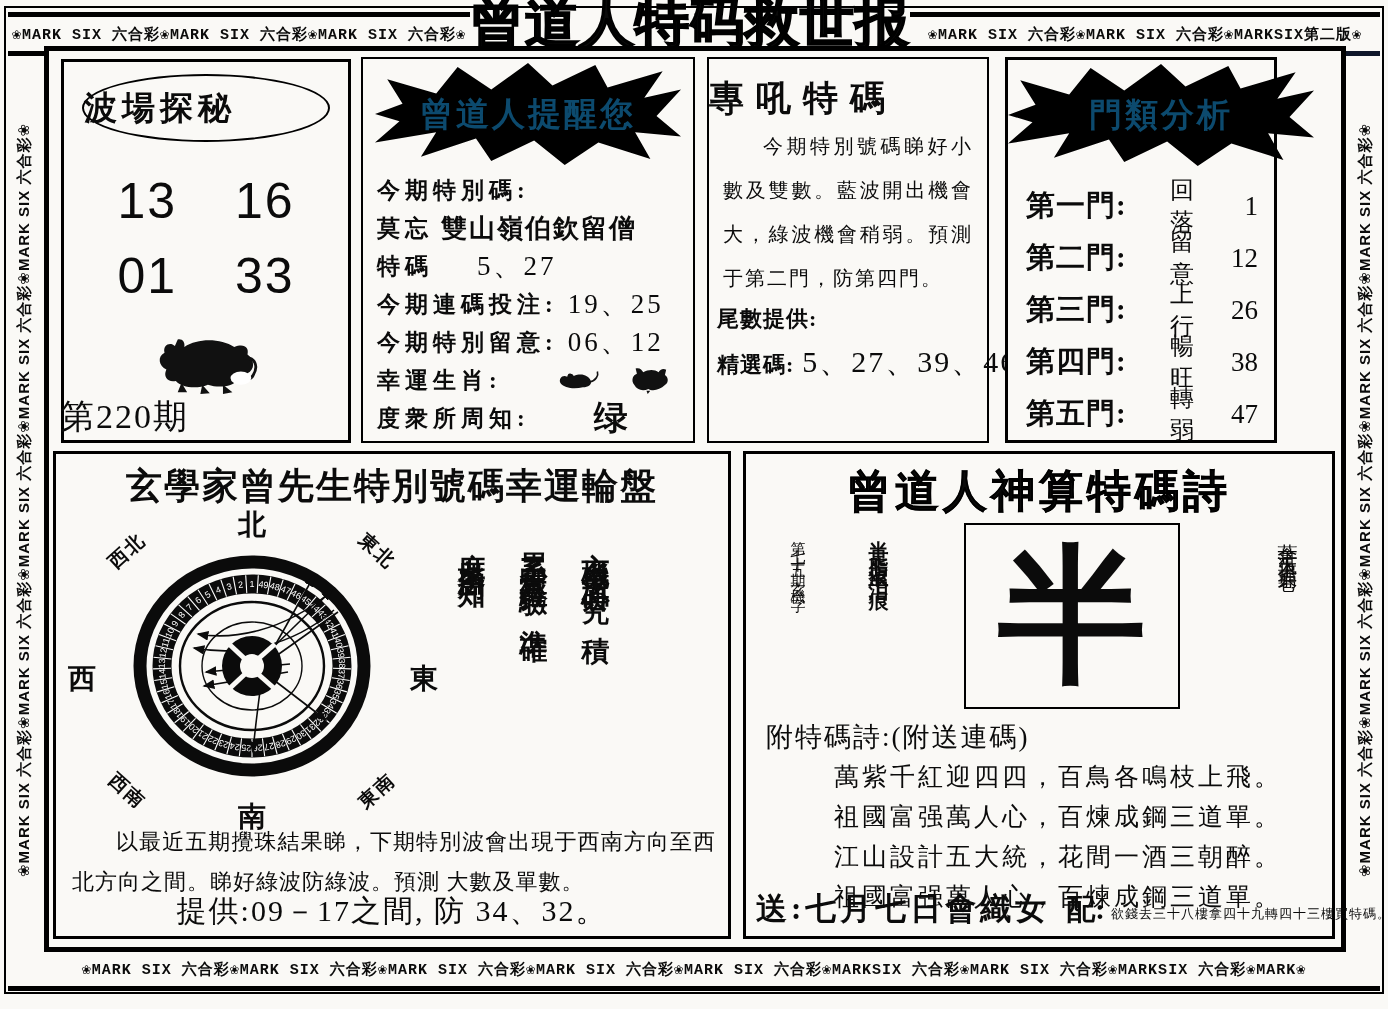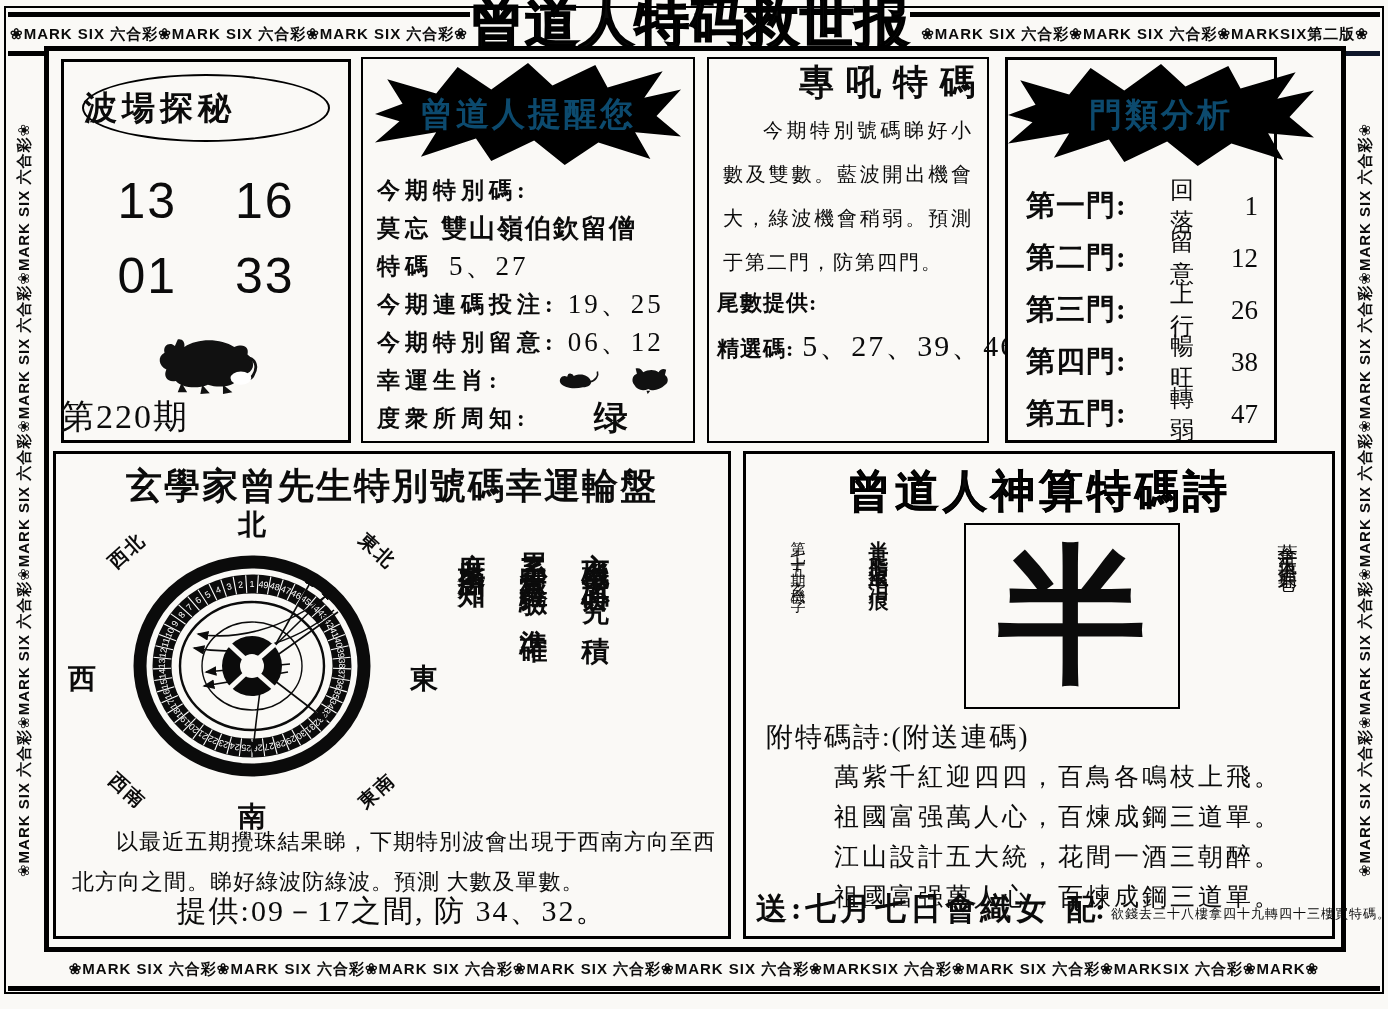--- a/index.html
+++ b/index.html
@@ -2,21 +2,21 @@
 <html><head>
 <meta charset="utf-8">
 <style>
   html,body{margin:0;padding:0;background:#eceae6;}
   .page{position:relative;width:1388px;height:1009px;background:#faf9f6;color:#0b0b0b;
         font-family:"Liberation Serif","DejaVu Serif",serif;overflow:hidden;}
   .outer-frame{position:absolute;left:4px;top:6px;width:1376px;height:984px;border:2px solid #000;}
 
   
   .strip{position:absolute;display:flex;align-items:center;justify-content:center;
-         font-family:Liberation Sans, sans-serif;font-weight:bold;font-size:15px;
+         font-family:Liberation Mono, monospace;font-weight:bold;font-size:15px;
          white-space:nowrap;overflow:hidden;letter-spacing:1px;}
   .strip-top-left{left:8px;top:12px;width:462px;height:34px;border-top:5px solid #000;border-bottom:5px solid #000;}
   .strip-top-right{left:910px;top:12px;width:470px;height:34px;border-top:5px solid #000;border-bottom:5px solid #0f172a;}
   .strip-bottom{left:8px;top:952px;width:1372px;height:34px;border-bottom:5px solid #000;}
   .strip-v{position:absolute;overflow:hidden;}
   .strip-left{left:4px;top:48px;width:40px;height:904px;}
   .strip-right{left:1346px;top:48px;width:38px;height:904px;}
   .v-inner{position:absolute;left:50%;top:50%;width:900px;height:36px;line-height:36px;
            transform:translate(-50%,-50%) rotate(-90deg);text-align:center;white-space:nowrap;
            font-family:"Liberation Sans","DejaVu Sans",sans-serif;font-weight:bold;font-size:15px;letter-spacing:1px;}
@@ -49,27 +49,27 @@
   .burst::before{content:"";position:absolute;inset:0;background:#000;
     clip-path:polygon(0 50%,9% 40%,4% 16%,20% 30%,27% 4%,38% 26%,50% 0,58% 22%,72% 2%,76% 24%,94% 8%,88% 34%,100% 26%,92% 52%,100% 72%,85% 68%,90% 94%,73% 78%,62% 100%,52% 76%,38% 96%,33% 74%,15% 92%,20% 68%,0 78%,8% 57%);}
   .burst span{position:relative;color:#0c4a6e;font-size:33px;font-weight:bold;letter-spacing:3px;}
 
   
   .rm-rows{padding:2px 14px 0;}
   .rm-row{display:flex;align-items:center;height:38px;}
   .rm-label{font-weight:bold;font-size:23px;letter-spacing:5px;}
   .rm-phrase{font-weight:bold;font-size:26px;letter-spacing:2px;margin-left:8px;}
   .rm-val{font-size:27px;margin-left:10px;letter-spacing:3px;}
-  .rm-val.indent{margin-left:16px;}
+  .rm-val.indent{margin-left:44px;}
   .rm-color{font-size:34px;font-weight:bold;margin-left:64px;}
   .zo-icon{width:46px;height:28px;margin-left:52px;}
   .zo-icon + .zo-icon{margin-left:26px;}
 
   
-  .box3 h2{margin:0 0 2px;text-align:right;font-size:35px;font-weight:bold;letter-spacing:12px;font-family:Liberation Serif, serif;}
+  .box3 h2{margin:16px 0 2px;text-align:left;font-size:35px;font-weight:bold;letter-spacing:12px;font-family:Liberation Serif, serif;}
   .box3 p{margin:2px 14px;font-size:20px;line-height:2.2;letter-spacing:2px;text-align:justify;text-indent:2em;}
   .tail{display:flex;padding:0 8px;margin-top:4px;}
   .tl{font-weight:bold;font-size:22px;letter-spacing:1px;white-space:nowrap;}
   .tail-vals div{font-size:24px;letter-spacing:8px;line-height:1.4;}
   .select-row{display:flex;align-items:baseline;padding:0 8px;margin-top:8px;}
   .sv{font-size:30px;margin-left:8px;letter-spacing:2px;white-space:nowrap;}
 
   
   .gate-rows{padding:4px 18px 0;}
   .gate-row{display:grid;grid-template-columns:132px 1fr 62px;align-items:center;height:52px;}

